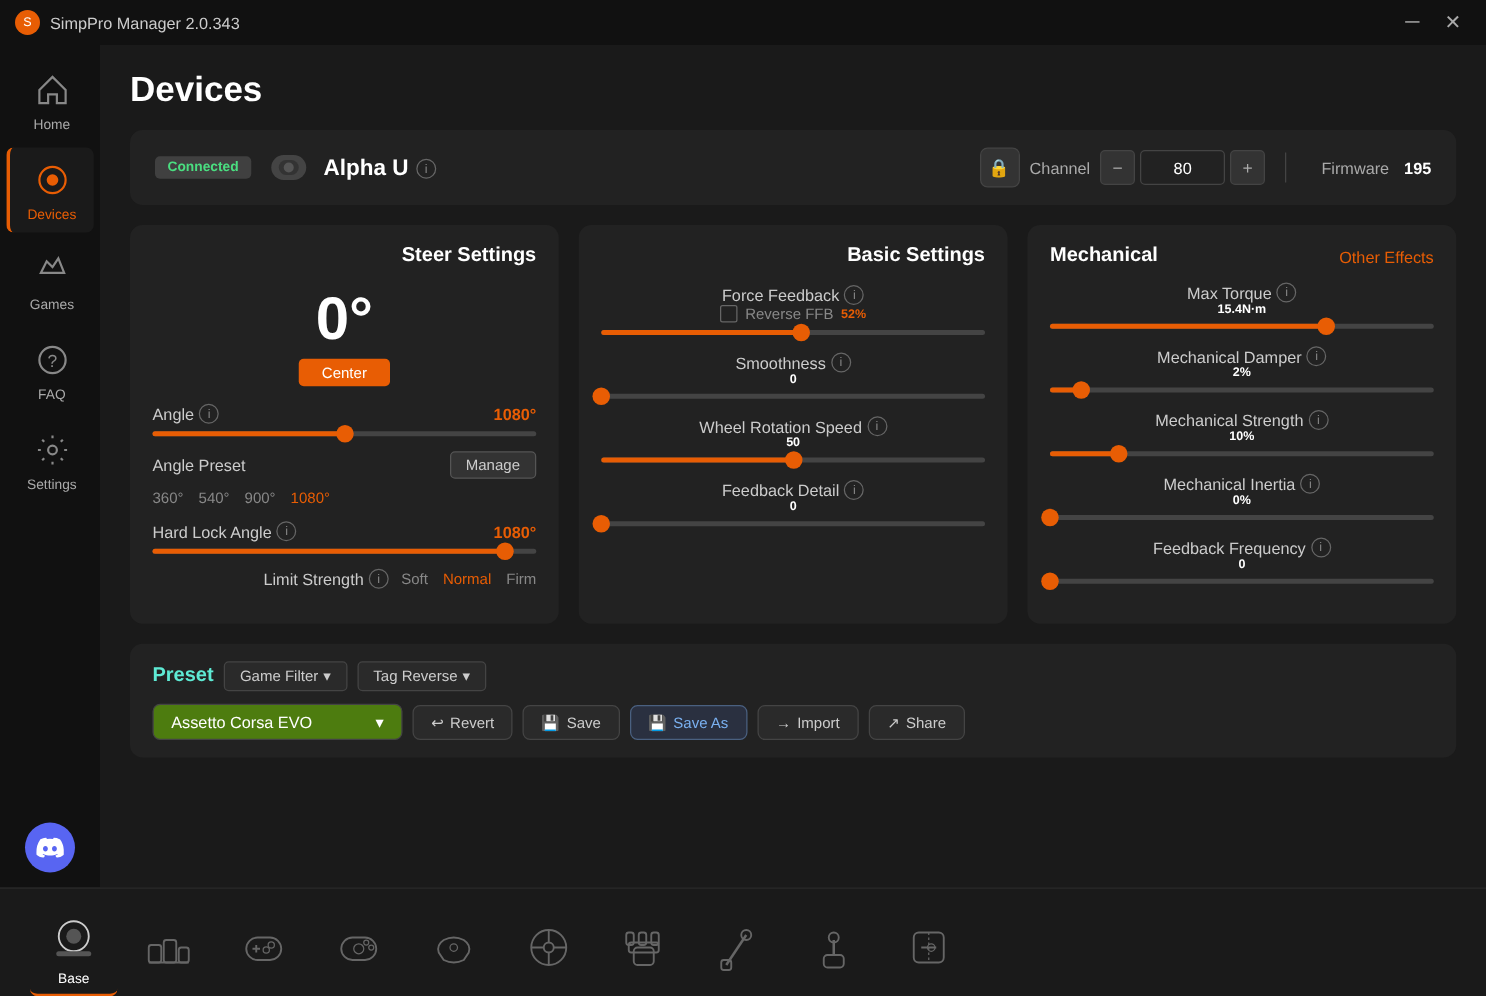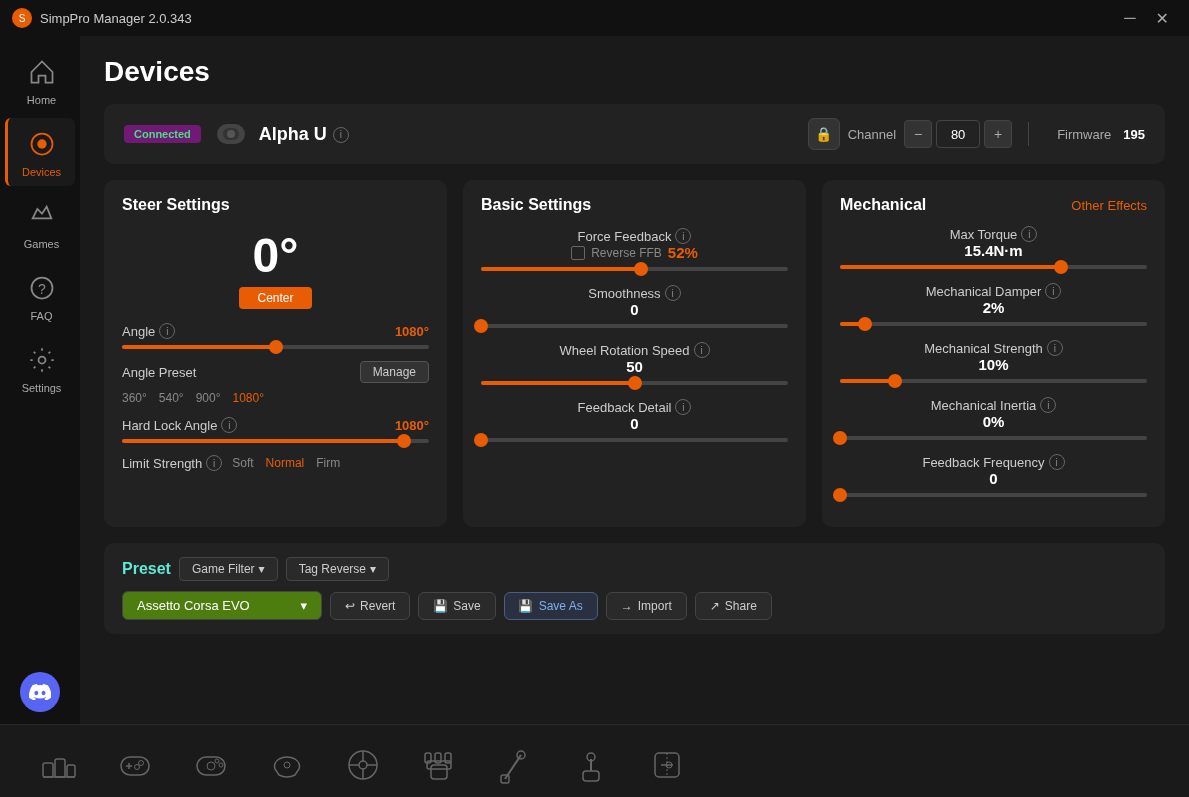--- a/index.html
+++ b/index.html
@@ -76,21 +76,21 @@
     
     .device-header {
       background: #222;
       border-radius: 10px;
       padding: 12px 20px;
       display: flex;
       align-items: center;
       margin-bottom: 16px;
     }
     .connected-badge {
-      background: #701a75;
+      background: #404040;
       color: #4ade80;
       font-size: 11px;
       padding: 3px 10px;
       border-radius: 4px;
       font-weight: 600;
       margin-right: 12px;
     }
     .device-icon { width: 36px; height: 36px; margin-right: 10px; }
     .device-name { font-size: 18px; font-weight: 600; color: #fff; }
     .info-icon { color: #666; font-size: 14px; margin-left: 6px; cursor: pointer; }
@@ -114,42 +114,42 @@
       width: 28px; height: 28px;
       border-radius: 4px;
       cursor: pointer;
       display: flex; align-items: center; justify-content: center;
       font-size: 14px;
     }
     .channel-value {
       background: #222;
       border: 1px solid #444;
       color: #fff;
-      width: 44px; height: 28px;
+      width: 68px; height: 28px;
       border-radius: 4px;
       display: flex; align-items: center; justify-content: center;
       font-size: 13px;
     }
     .firmware-label { color: #aaa; font-size: 13px; margin-left: 12px; }
     .firmware-value { color: #fff; font-size: 13px; font-weight: 600; margin-left: 4px; }
     .divider-v { width: 1px; height: 24px; background: #444; margin: 0 8px; }
 
     
     .panels-grid {
       display: grid;
       grid-template-columns: 1fr 1fr 1fr;
       gap: 16px;
       margin-bottom: 16px;
     }
     .panel {
       background: #222;
       border-radius: 10px;
       padding: 16px 18px;
     }
-    .panel-title { font-size: 16px; font-weight: 600; color: #fff; margin-bottom: 14px; }
+    .panel-title { font-size: 16px; font-weight: 600; color: #fff; margin-bottom: 14px; text-align: right; }
 
     
     .steer-angle-display {
       text-align: center;
       font-size: 48px;
       font-weight: 700;
       color: #fff;
       margin-bottom: 4px;
     }
     .center-btn {
@@ -196,36 +196,36 @@
       background: #333;
       border: 1px solid #555;
       color: #ccc;
       padding: 3px 12px;
       border-radius: 4px;
       font-size: 12px;
       cursor: pointer;
     }
     .preset-angles { display: flex; gap: 12px; font-size: 12px; color: #888; }
     .preset-angles .active-angle { color: #e85d04; }
-    .limit-row { display: flex; align-items: center; gap: 6px; }
+    .limit-row { display: flex; align-items: center; gap: 6px; justify-content: flex-end; }
     .limit-options { display: flex; gap: 12px; font-size: 12px; margin-left: 4px; }
     .limit-option { color: #888; }
     .limit-option.active { color: #e85d04; }
 
     
     .setting-row { margin-bottom: 14px; }
     .setting-label-row {
       display: flex;
       align-items: center;
       justify-content: space-between;
       margin-bottom: 6px;
       flex-direction: column;
     }
     .setting-label { font-size: 13px; color: #ccc; display: flex; align-items: center; gap: 4px; }
-    .setting-value { font-size: 15px; color: #fff; font-weight: 600; }
+    .setting-value { font-size: 10px; color: #fff; font-weight: 600; }
     .setting-value.orange { color: #e85d04; }
     .checkbox-row { display: flex; align-items: center; gap: 6px; font-size: 12px; color: #888; }
     .checkbox { width: 14px; height: 14px; border: 1px solid #666; background: #222; border-radius: 2px; }
     .other-effects { color: #e85d04; font-size: 13px; cursor: pointer; }
     .mechanical-header { display: flex; justify-content: space-between; align-items: center; margin-bottom: 12px; }
 
     
     .vehicle-section { margin-top: 8px; }
     .vehicle-title { font-size: 16px; font-weight: 600; color: #fff; margin-bottom: 10px; }
 
@@ -649,20 +649,30 @@
         <button class="preset-action-btn">
           <span>↗</span>
           <span>Share</span>
         </button>
       </div>
     </div>
   </div>
 </div>
 
 <div class="device-icons-row">
+  <div class="device-icon-item active">
+    <div class="device-icon-svg">
+      <svg width="44" height="44" viewBox="0 0 44 44" fill="none">
+        <rect x="10" y="8" width="24" height="24" rx="12" stroke="#ccc" stroke-width="1.5"></rect>
+        <rect x="16" y="14" width="12" height="12" rx="6" fill="#555"></rect>
+        <rect x="8" y="32" width="28" height="4" rx="2" fill="#555"></rect>
+      </svg>
+    </div>
+    <span class="device-icon-label">Base</span>
+  </div>
   <div class="device-icon-item">
     <div class="device-icon-svg">
       <svg width="44" height="44" viewBox="0 0 44 44" fill="none">
         <rect x="6" y="20" width="10" height="14" rx="2" stroke="#666" stroke-width="1.5"></rect>
         <rect x="18" y="16" width="10" height="18" rx="2" stroke="#666" stroke-width="1.5"></rect>
         <rect x="30" y="22" width="8" height="12" rx="2" stroke="#666" stroke-width="1.5"></rect>
         <line x1="6" y1="34" x2="38" y2="34" stroke="#666" stroke-width="1.5"></line>
       </svg>
     </div>
     <span class="device-icon-label"></span>

